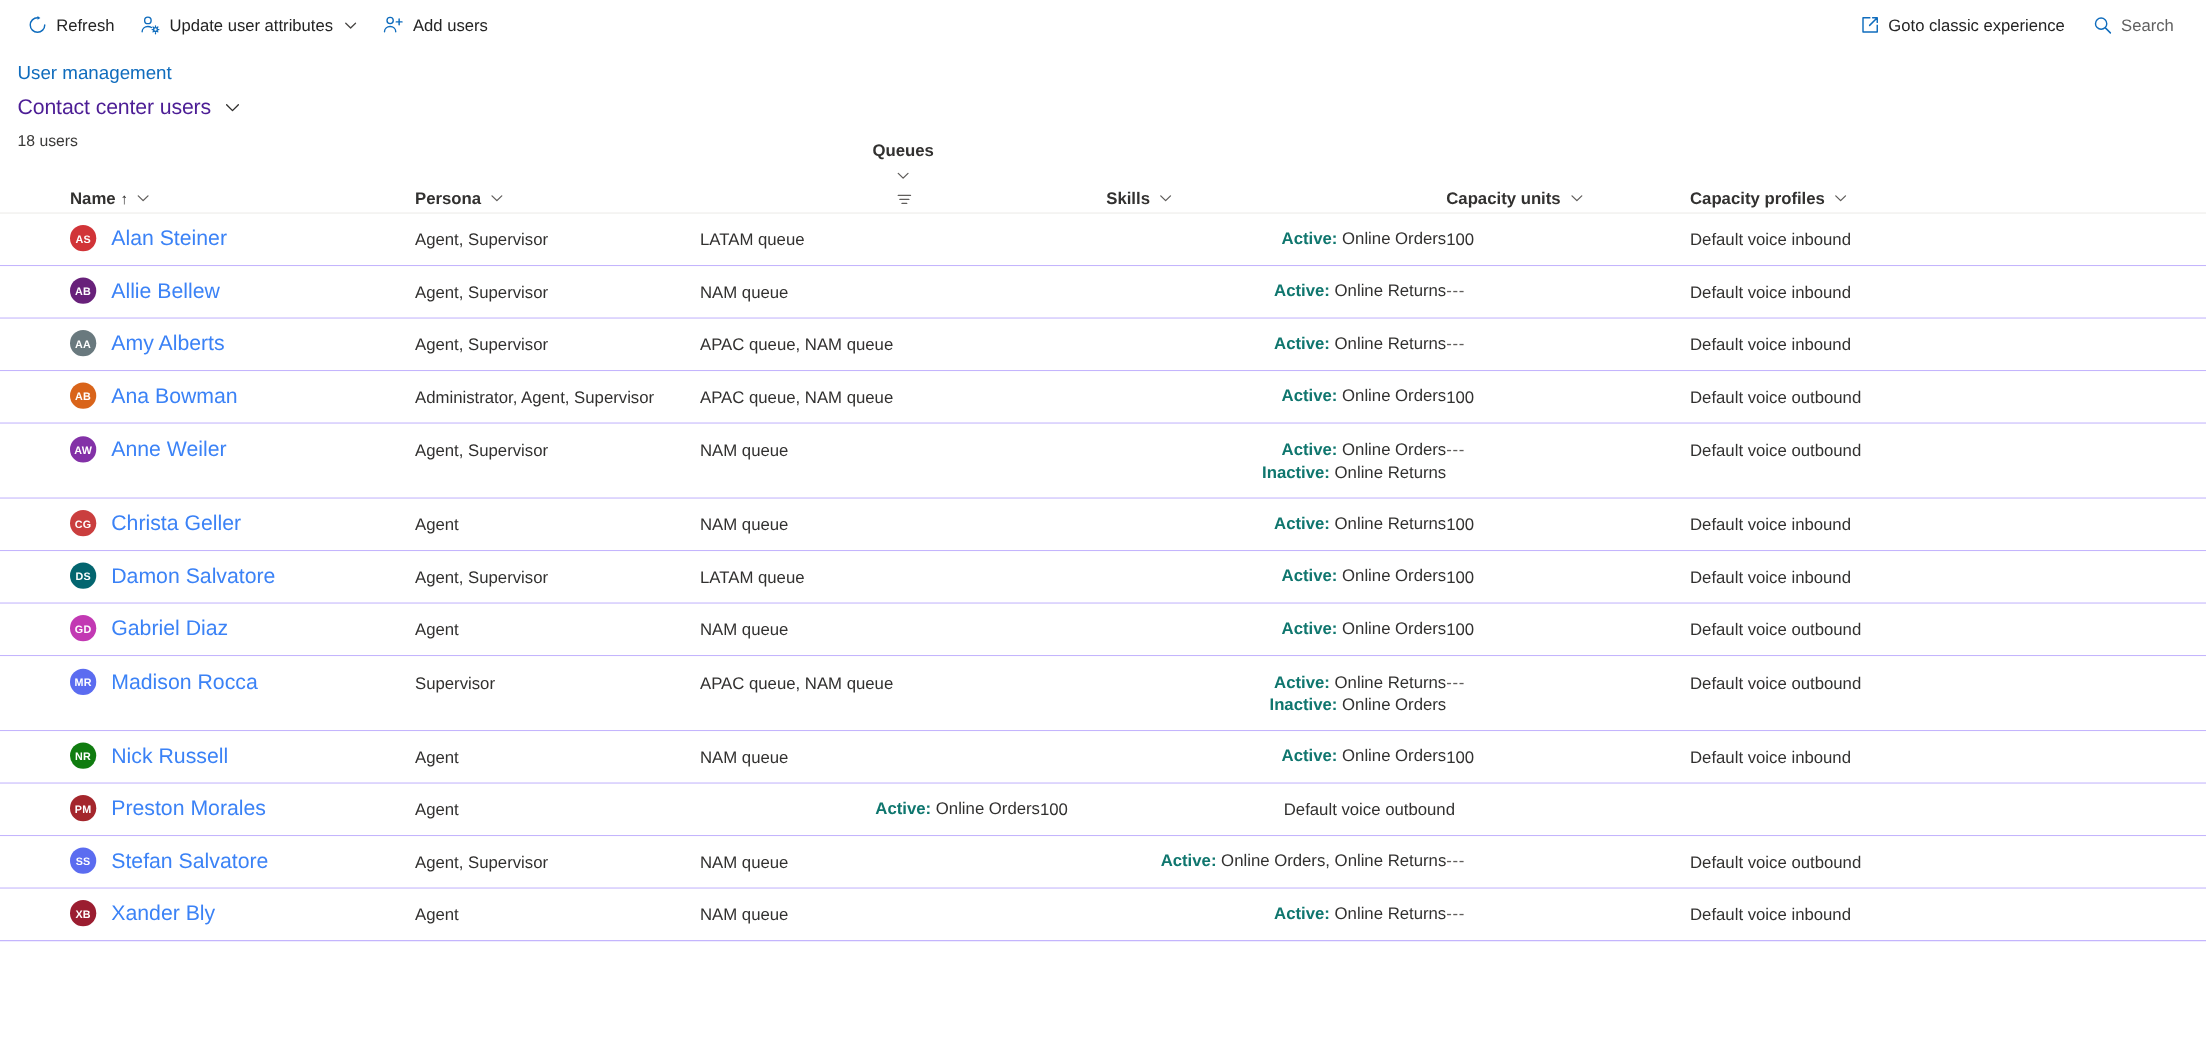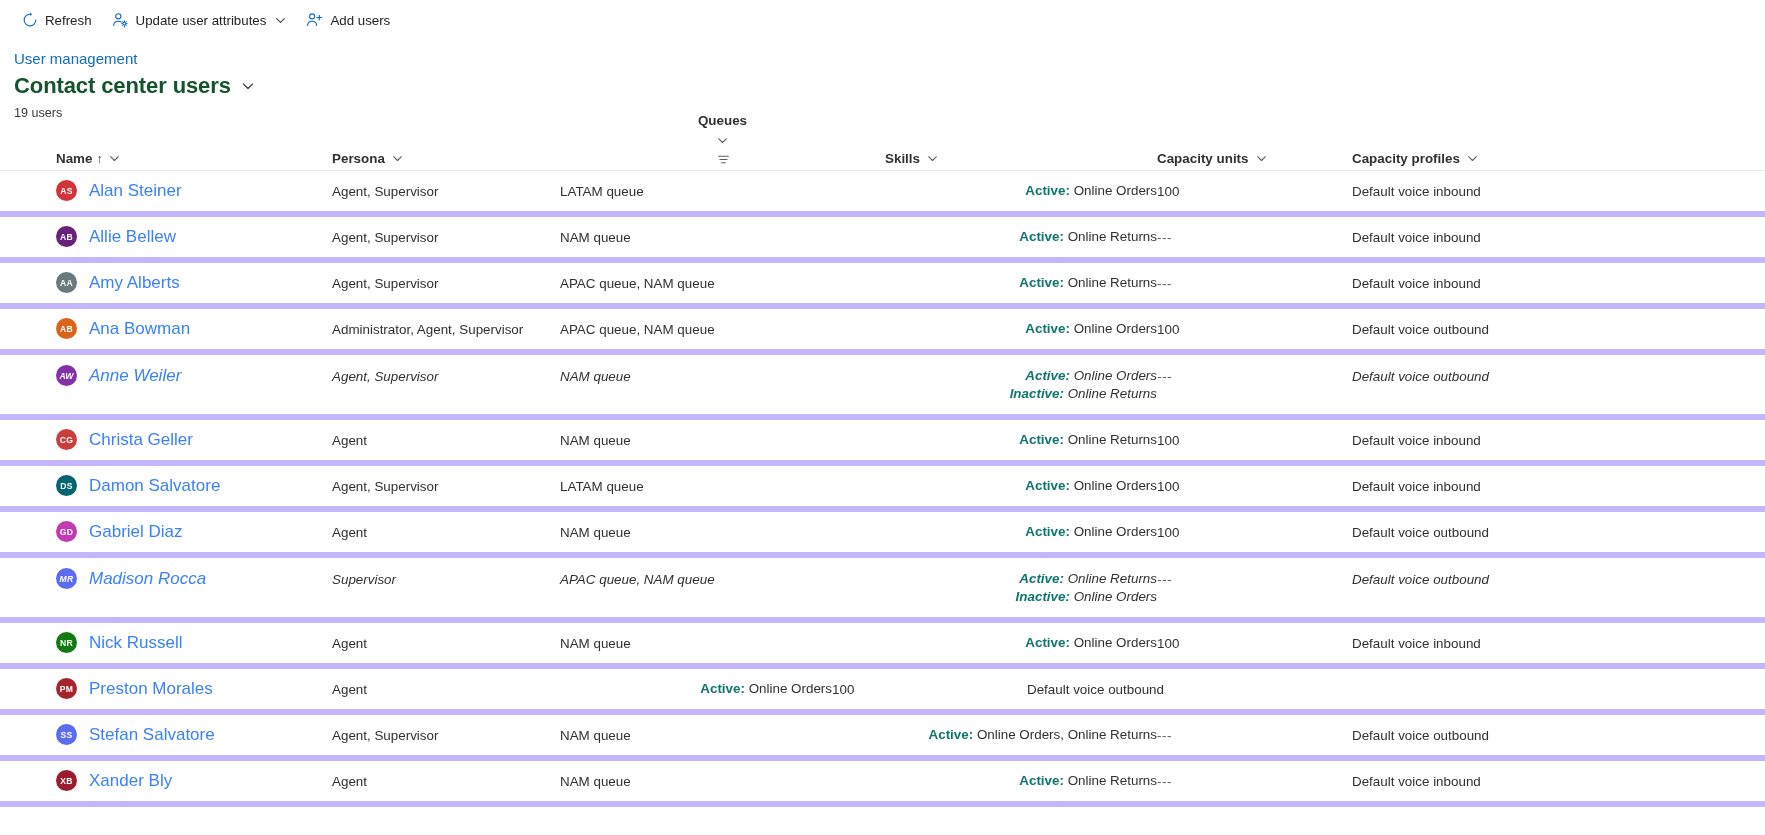--- a/index.html
+++ b/index.html
@@ -40,23 +40,23 @@
     color: #0f6cbd;
     cursor: pointer;
     display: inline-block;
     line-height: 17px;
   }
   .titlerow {
     display: flex; align-items: center; gap: 10px;
     margin-top: 5px;
   }
   .pagetitle {
-    font-size: 22px;
-    font-weight: 700;
-    color: #14532d;
+    font-size: 17px;
+    font-weight: 400;
+    color: #4c1d95;
     letter-spacing: -0.1px;
     line-height: 26px;
   }
   .title-chev { color: #323130; display: flex; align-items: center; cursor: pointer; }
   .subcount {
     font-size: 12.6px;
     color: #3b3a39;
     margin-top: 6px;
     line-height: 16px;
   }
@@ -79,27 +79,27 @@
     cursor: pointer;
     user-select: none;
   }
   .hcell .sort-arrow { font-size: 12px; font-weight: 600; color: #323130; margin-left: -3px; }
   .hcell .hchev { color: #605e5c; display: flex; align-items: center; }
   .hcell .filter-ic { color: #605e5c; display: flex; align-items: center; margin-left: 2px; }
 
   .row {
     display: flex;
     align-items: flex-start;
-    border-bottom: 6px solid #c4b5fd;
+    border-bottom: 1px solid #c4b5fd;
     min-height: 42px;
     padding-top: 11px;
     padding-bottom: 10px;
     background: #fff;
   }
-  .row.tall { padding-top: 12px; padding-bottom: 11px; font-style: italic; }
+  .row.tall { padding-top: 12px; padding-bottom: 11px; }
 
   
   .c-name    { width: 300px; padding-left: 56px; }
   .c-persona { width: 260px; padding-left: 32px; }
   .c-queues  { width: 325px; flex-direction: column; }
   .c-skills  { width: 272px; text-align: right; }
   .c-cap     { width: 195px; }
   .c-profile { width: 330px; }
 
   .grid-head .c-name { }
@@ -170,33 +170,54 @@
         <svg width="17" height="16" viewBox="0 0 17 16" fill="none">
           <circle cx="6.1" cy="4.4" r="2.5" stroke="#0f6cbd" stroke-width="1.1"></circle>
           <path d="M1.6 13.4c0-2.6 2-4.2 4.5-4.2s4.5 1.6 4.5 4.2" stroke="#0f6cbd" stroke-width="1.1" stroke-linecap="round"></path>
           <path d="M13.3 3.2v4.6M11 5.5h4.6" stroke="#0f6cbd" stroke-width="1.15" stroke-linecap="round"></path>
         </svg>
       </span>
       <span>Add users</span>
     </div>
   </div>
 
+  <div class="cmd-right">
+    <div class="cmd-btn">
+      <span class="glyph">
+        <svg width="16" height="16" viewBox="0 0 16 16" fill="none">
+          <path d="M8.3 2.2H2.4v11.4h11.4V7.7" stroke="#0f6cbd" stroke-width="1.15" stroke-linejoin="round"></path>
+          <path d="M10.1 2.2h3.7v3.7M13.6 2.4L7.7 8.3" stroke="#0f6cbd" stroke-width="1.15" stroke-linecap="round" stroke-linejoin="round"></path>
+        </svg>
+      </span>
+      <span>Goto classic experience</span>
+    </div>
+
+    <div class="cmd-btn">
+      <span class="glyph">
+        <svg width="16" height="16" viewBox="0 0 16 16" fill="none">
+          <circle cx="6.9" cy="6.9" r="4.5" stroke="#0f6cbd" stroke-width="1.15"></circle>
+          <path d="M10.3 10.3l4 4" stroke="#0f6cbd" stroke-width="1.15" stroke-linecap="round"></path>
+        </svg>
+      </span>
+      <span class="cmd-search-label">Search</span>
+    </div>
+  </div>
 </div>
 
 <div class="pagehead">
   <div class="breadcrumb">User management</div>
   <div class="titlerow">
     <div class="pagetitle">Contact center users</div>
     <span class="title-chev">
       <svg width="14" height="14" viewBox="0 0 14 14" fill="none">
           <path d="M2.3 4.8L7 9.5l4.7-4.7" stroke="#323130" stroke-width="1.1" stroke-linecap="round" stroke-linejoin="round"></path>
         </svg>
     </span>
   </div>
-  <div class="subcount">19 users</div>
+  <div class="subcount">18 users</div>
 </div>
 
 <div class="grid">
   <div class="grid-head" id="grid-head">
       <div class="hcell c-name">
         <span>Name</span>
         <span class="sort-arrow">↑</span>
         <span class="hchev">
           <svg width="11" height="11" viewBox="0 0 11 11" fill="none">
             <path d="M1.6 3.7L5.5 7.5 9.4 3.7" stroke="#605e5c" stroke-width="1.05" stroke-linecap="round" stroke-linejoin="round"></path>

